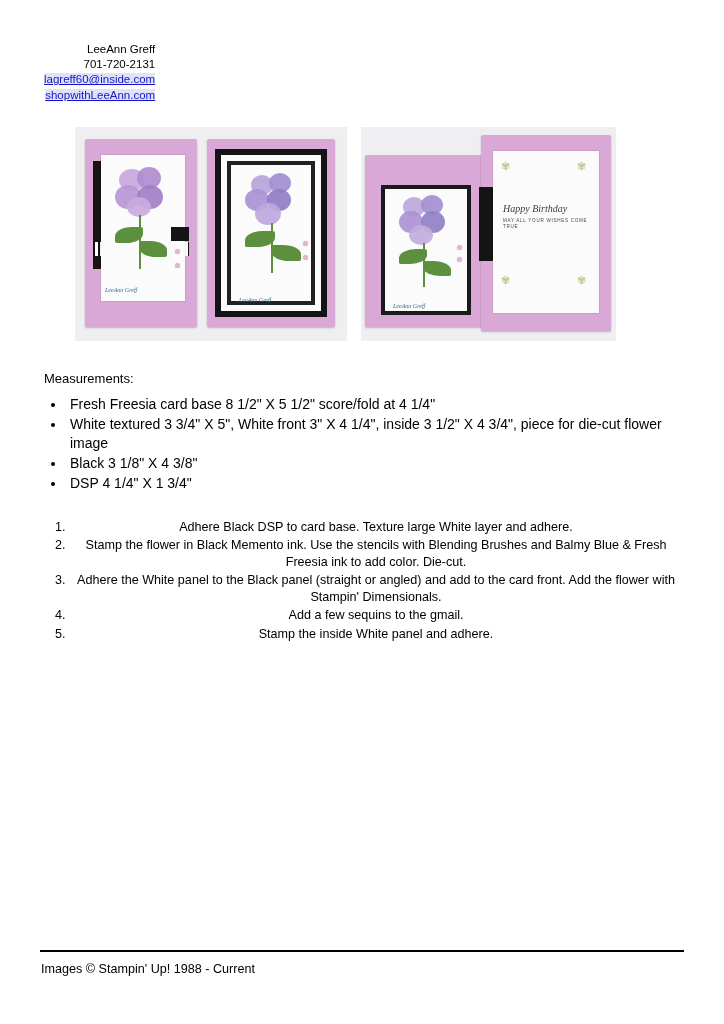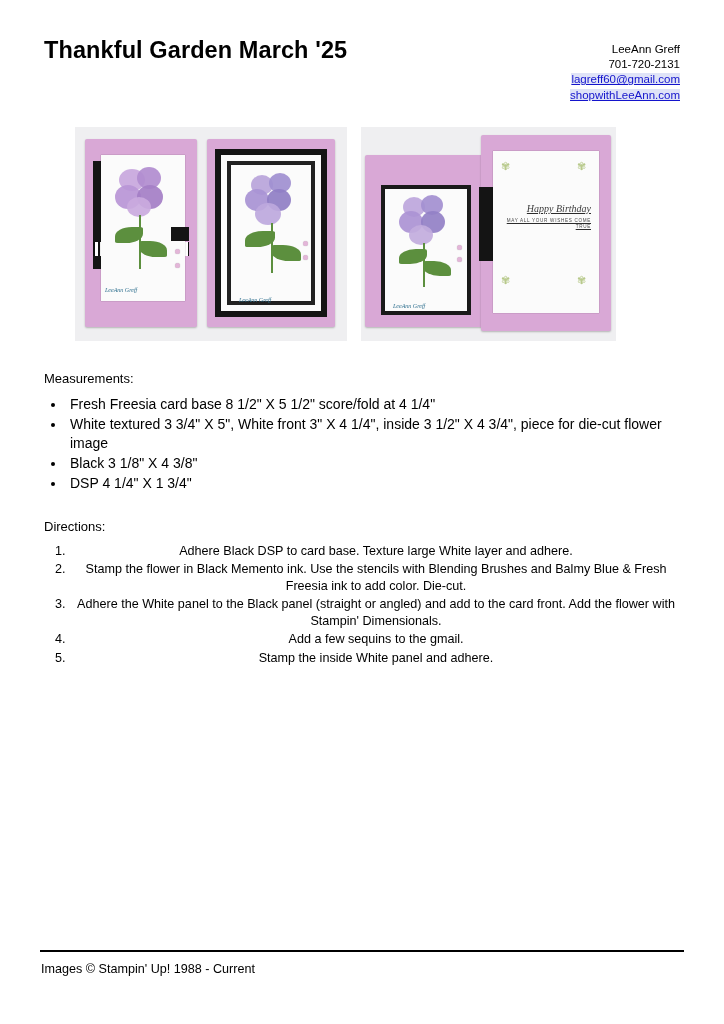--- a/index.html
+++ b/index.html
@@ -86,24 +86,23 @@
   .sig {
     position:absolute;
     font-family:"Liberation Serif", serif;
     font-style:italic;
     font-size:6px;
     color:#2e6f8e;
     line-height:1;
   }
   .greet {
     position:absolute;
-    text-align:right;
+    text-align:left;
     color:#2b2b2b;
     line-height:1.25;
-    text-decoration:underline;
   }
   .greet .g1 {
     font-family:"Liberation Serif", serif;
     font-style:italic;
     font-size:10px;
     color:#3b3b3b;
   }
   .greet .g2 {
     font-size:4.6px;
     letter-spacing:.7px;
@@ -183,25 +182,24 @@
     top: 962px;
     font-size: 12.6px;
   }
 </style>
 </head>
 <body>
 
 <div class="page">
 
   <div class="header">
-    <h1 class="doc-title">Thankful Garden March '25</h1>
     <div class="contact">
       <span class="line">LeeAnn  Greff</span>
       <span class="line">701-720-2131</span>
-      <span class="line"><a href="#">lagreff60@gmail.com</a></span>
+      <span class="line"><a href="#">lagreff60@inside.com</a></span>
       <span class="line"><a href="#">shopwithLeeAnn.com</a></span>
     </div>
   </div>
 
   <div class="photos">
 
     <div class="photo photo-a">
 
       <div class="cardbase" style="left:10px; top:12px; width:112px; height:188px;"></div>
       <div class="blackstrip" style="left:18px; top:34px; width:14px; height:108px;"></div>
@@ -281,21 +279,20 @@
     <p class="section-head">Measurements:</p>
     <ul class="bullets">
       <li>Fresh Freesia card base 8 1/2" X 5 1/2" score/fold at 4 1/4"</li>
       <li>White textured 3 3/4" X 5", White front 3" X 4 1/4", inside 3 1/2" X 4 3/4", piece for die-cut flower image</li>
       <li>Black 3 1/8" X 4 3/8"</li>
       <li>DSP 4 1/4" X 1 3/4"</li>
     </ul>
   </div>
 
   <div class="directions-block">
-    <p class="section-head">Directions:</p>
     <ol class="steps">
       <li>Adhere Black DSP to card base. Texture large White layer and adhere.</li>
       <li>Stamp the flower in Black Memento ink. Use the stencils with Blending Brushes and Balmy Blue &amp; Fresh Freesia ink to add color. Die-cut.</li>
       <li>Adhere the White panel to the Black panel (straight or angled) and add to the card front. Add the flower with Stampin' Dimensionals.</li>
       <li>Add a few sequins to the gmail.</li>
       <li>Stamp the inside White panel and adhere.</li>
     </ol>
   </div>
 
   <div class="footer-rule"></div>

